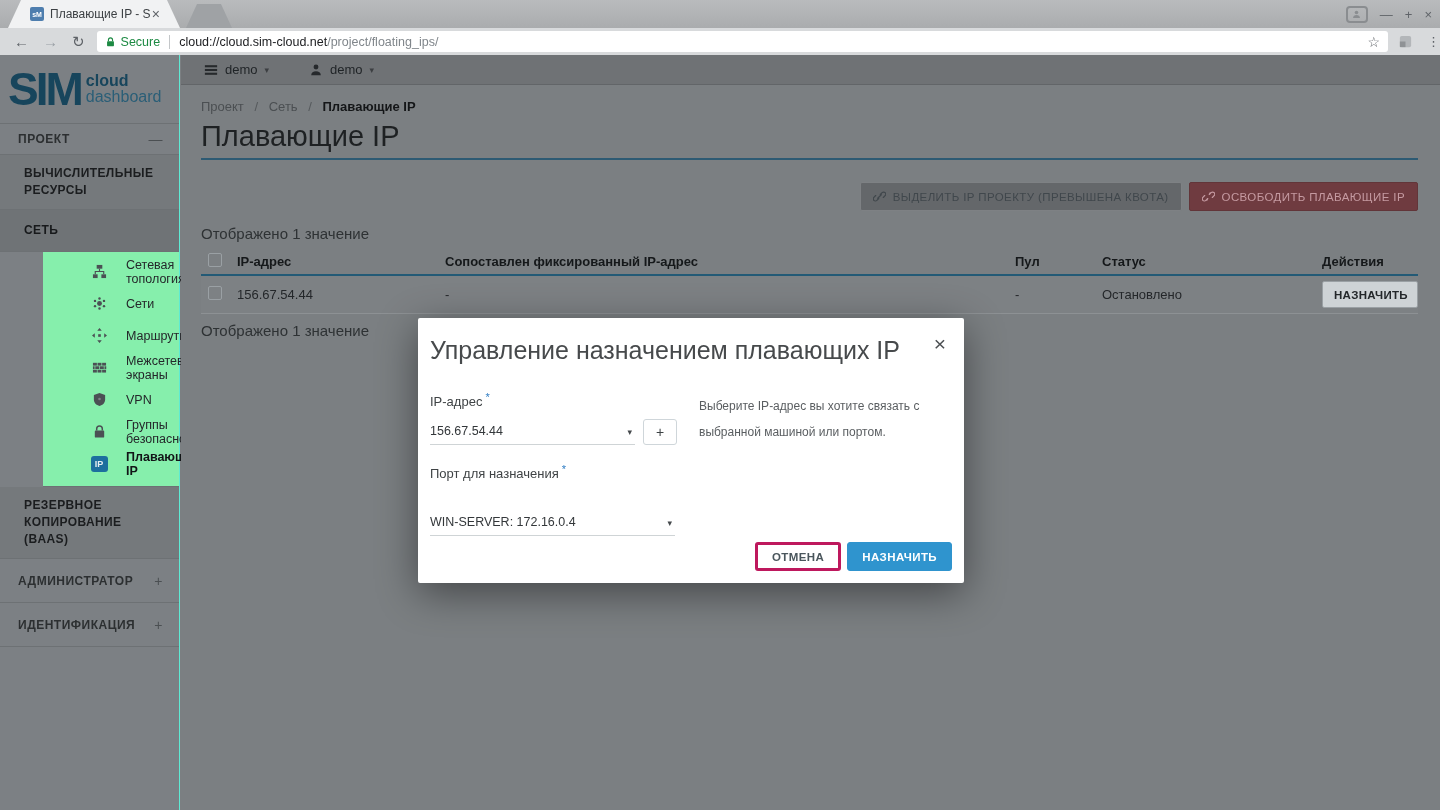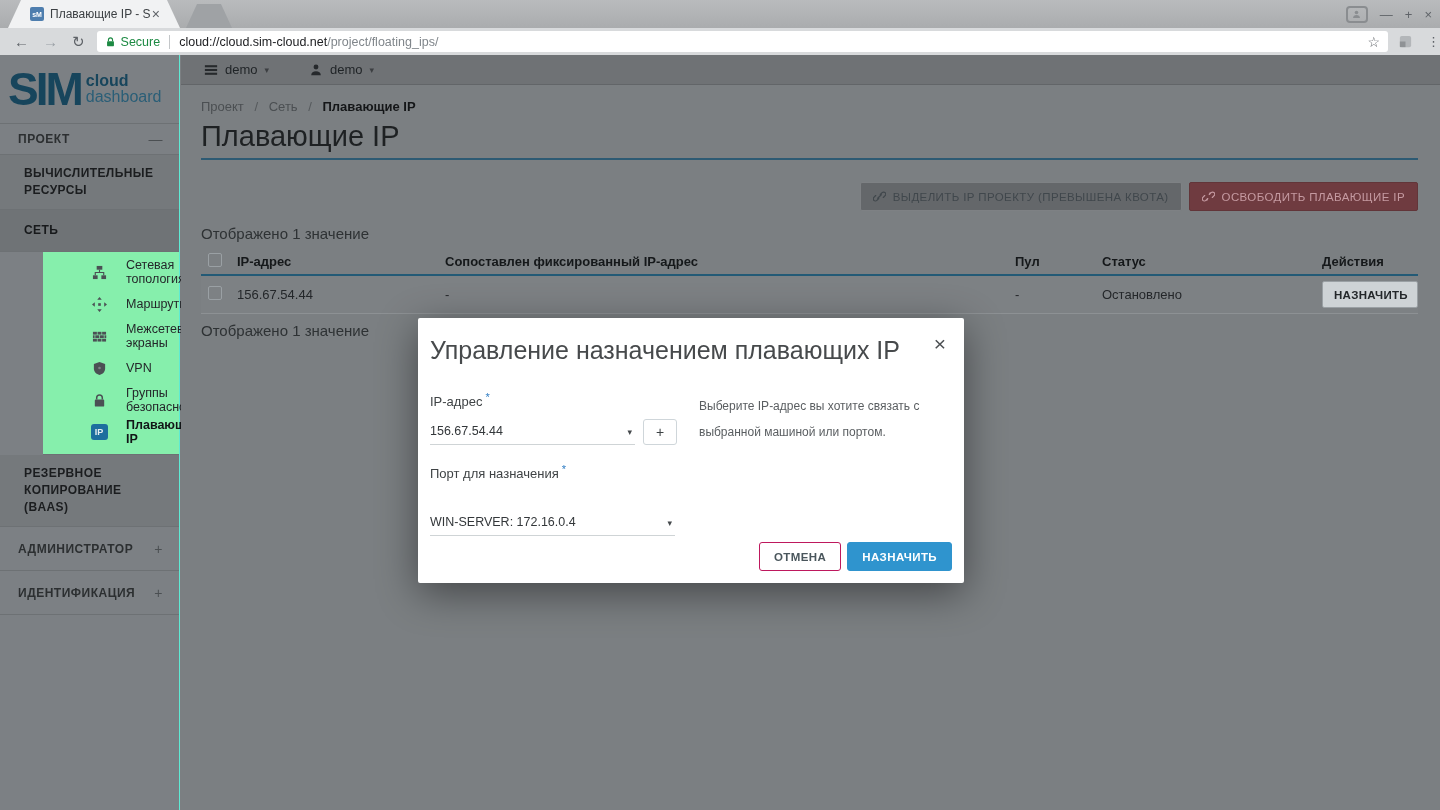--- a/index.html
+++ b/index.html
@@ -49,21 +49,21 @@
              border-bottom:1px solid #6d7174; color:#2c2f31; font-weight:bold; font-size:12px;
              letter-spacing:.5px; }
   .nav-project { height:31px; }
   .nav-toggle { color:#4b4f52; font-size:14px; font-weight:normal; }
   .group { background:#75797c; border-bottom:1px solid #6d7174; color:#1b1d1f; font-weight:bold;
            font-size:12px; letter-spacing:.4px; padding:10px 14px 10px 24px; line-height:17px; }
   .group-net { background:#6f7376; padding:12px 14px 12px 24px; color:#17191b; }
   .subnav { background:#86efac; padding:4px 0 6px 0; border-bottom:1px solid #6d7174;margin-left:43px; }
   .subitem { height:32px; display:flex; align-items:center; padding-left:38px; color:#24272a; font-size:12.5px; }
   .subitem.active { font-weight:bold; color:#121517; }
-  .si-icon { width:36px; height:16px; margin-right:9px; color:#4b5054; display:flex; align-items:center; justify-content:center; flex:0 0 auto; }
+  .si-icon { width:36px; height:16px; margin-right:9px; color:#4b5054; display:flex; justify-content:center; flex:0 0 auto; }
   .si-icon svg { width:15px; height:15px; }
   .ip-badge { width:17px; height:16px; background:#1d6f9e; color:#e8eef1; border-radius:3px;
               font-size:9px; font-weight:bold; display:flex; align-items:center; justify-content:center; }
   .nav-plusrow { height:44px; }
 
   
   .topbar { position:absolute; left:181px; top:55px; right:0; height:30px; background:#6f7275;
             border-bottom:1px solid #626568; display:flex; align-items:center; }
   .menu-item { display:flex; align-items:center; gap:7px; margin-left:23px; color:#1f2326; font-size:13px; }
   .menu-item .caret { font-size:9px; color:#3c3f42; }
@@ -111,21 +111,21 @@
             color:#33373a; padding-top:5px; }
   .select .caret { position:absolute; right:3px; top:8px; font-size:9px; color:#45494c; }
   .sel-ip { width:205px; }
   .sel-port { width:245px; margin-top:28px; }
   .plus-btn { width:34px; height:26px; border:1px solid #cfd6da; border-radius:3px; background:#fff;
               color:#3d4244; font-size:14px; display:flex; align-items:center; justify-content:center;
               margin-left:8px; }
   .modal-footer { position:absolute; right:12px; bottom:12px; display:flex; gap:6px; }
   .mbtn { height:29px; padding:0 14px; font-size:11.5px; font-weight:bold; letter-spacing:.4px;
           border-radius:3px; display:flex; align-items:center; }
-  .mbtn-cancel { background:#fff; border:1px solid #be185d; color:#4a565c; }
+  .mbtn-cancel { background:#fff; border:3px solid #be185d; color:#4a565c; }
   .mbtn-submit { background:#2f94ce; border:1px solid #2f94ce; color:#ffffff; }
 </style>
 </head>
 <body>
 
 <div class="app">
 
   <div class="tabbar">
     <div class="tab">
       <span class="favicon">sM</span>
@@ -192,20 +192,34 @@
       <div class="subitem">
         <span class="si-icon">
           <svg viewBox="0 0 16 16" fill="currentColor">
               <rect x="5" y="1" width="6" height="4"></rect>
               <rect x="1" y="11" width="5" height="4"></rect>
               <rect x="10" y="11" width="5" height="4"></rect>
               <path d="M8 5v3M3.5 11V8h9v3" stroke="currentColor" stroke-width="1.2" fill="none"></path>
             </svg>
         </span>
         <span class="si-label">Сетевая топология</span>
+      </div>
+      <div class="subitem">
+        <span class="si-icon">
+          <svg viewBox="0 0 16 16" fill="currentColor">
+              <circle cx="8" cy="8" r="2.6"></circle>
+              <circle cx="8" cy="2.6" r="1.3"></circle>
+              <circle cx="12.8" cy="5.2" r="1.3"></circle>
+              <circle cx="12.8" cy="10.8" r="1.3"></circle>
+              <circle cx="8" cy="13.4" r="1.3"></circle>
+              <circle cx="3.2" cy="10.8" r="1.3"></circle>
+              <circle cx="3.2" cy="5.2" r="1.3"></circle>
+            </svg>
+        </span>
+        <span class="si-label">Сети</span>
       </div>
       <div class="subitem">
         <span class="si-icon">
           <svg viewBox="0 0 16 16" fill="currentColor">
               <path d="M8 0l2.4 3H5.6zM8 16l2.4-3H5.6zM0 8l3-2.4v4.8zM16 8l-3-2.4v4.8z"></path>
               <rect x="6.6" y="6.6" width="2.8" height="2.8"></rect>
             </svg>
         </span>
         <span class="si-label">Маршрутизаторы</span>
       </div>

